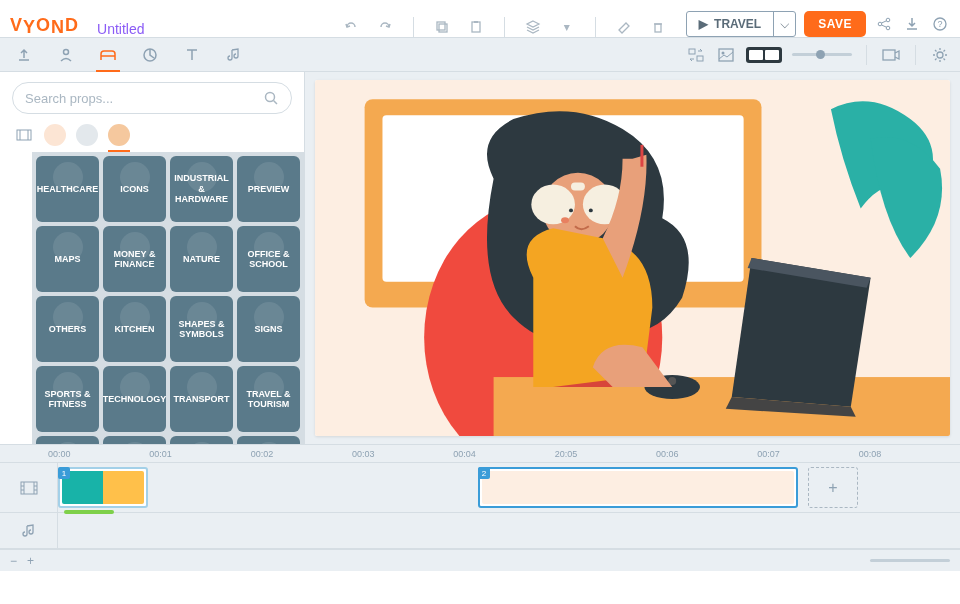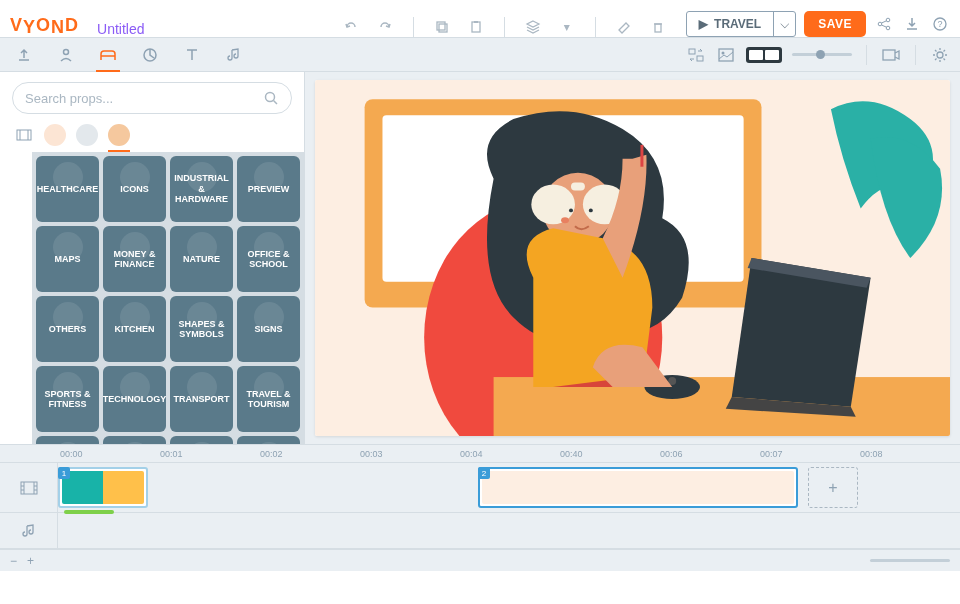--- a/index.html
+++ b/index.html
@@ -36,21 +36,21 @@
 .chartabs { display: flex; gap: 10px; padding: 4px 14px 6px; align-items: center; }
 .chartab { width: 22px; height: 22px; border-radius: 50%; background: #d5dde3; position: relative; cursor: pointer; }
 .chartab.sel::after { content: ''; position: absolute; left: 0; right: 0; bottom: -6px; height: 2px; background: #ff6b1a; }
 .propgrid { flex: 1; overflow-y: auto; background: #d5dde3; display: grid; grid-template-columns: repeat(4, 1fr); gap: 4px; padding: 4px; margin-left: 32px; }
 .propcat { background: #5a7a8a; border-radius: 6px; height: 66px; display: flex; align-items: center; justify-content: center; color: #fff; font-weight: 800; font-size: 9px; text-align: center; padding: 4px; line-height: 1.15; position: relative; overflow: hidden; cursor: pointer; }
 .propcat::before { content: ''; position: absolute; top: 6px; width: 30px; height: 30px; background: rgba(255,255,255,0.1); border-radius: 50%; }
 .canvas { flex: 1; background: #eaeff3; padding: 8px 10px; position: relative; }
 .stage { width: 100%; height: 100%; background: #fff; border-radius: 2px; box-shadow: 0 1px 3px rgba(0,0,0,0.1); position: relative; overflow: hidden; }
 
 .timeline { background: #eaeff3; border-top: 1px solid #d5dde3; }
-.ruler { height: 18px; display: flex; font-size: 9px; color: #8ea2b3; padding-left: 60px; border-bottom: 1px solid #d5dde3; }
+.ruler { height: 18px; display: flex; font-size: 9px; color: #8ea2b3; padding-left: 48px; border-bottom: 1px solid #d5dde3; }
 .ruler span { flex: 1; display: flex; align-items: center; }
 .tracks { display: flex; flex-direction: column; }
 .track { display: flex; height: 50px; border-bottom: 1px solid #d5dde3; align-items: center; }
 .track-label { width: 58px; display: flex; align-items: center; justify-content: center; color: #8ea2b3; border-right: 1px solid #d5dde3; height: 100%; }
 .track-body { flex: 1; position: relative; height: 100%; padding: 4px; }
 .clip { position: absolute; top: 4px; bottom: 4px; border: 2px solid #a3d0e8; background: #fff; border-radius: 3px; display: flex; align-items: center; padding: 2px; }
 .clip.sel { border-color: #3a9cd8; }
 .clip-num { position: absolute; top: -2px; left: -2px; width: 12px; height: 12px; background: #3a9cd8; color: #fff; font-size: 8px; display: flex; align-items: center; justify-content: center; border-radius: 2px; }
 .clip-thumb { background: #18b3a8; width: 100%; height: 100%; border-radius: 2px; }
 .clip-audio { position: absolute; bottom: -8px; left: 4px; width: 50px; height: 4px; background: #7ed04a; border-radius: 2px; }
@@ -302,21 +302,21 @@
   </div>
 </div>
 
 <div class="timeline">
   <div class="ruler" id="ruler">
       <span>00:00</span>
       <span>00:01</span>
       <span>00:02</span>
       <span>00:03</span>
       <span>00:04</span>
-      <span>00:40</span>
+      <span>20:05</span>
       <span>00:06</span>
       <span>00:07</span>
       <span>00:08</span>
     </div>
   <div class="tracks">
     <div class="track">
       <div class="track-label">
           <svg width="20" height="16" viewBox="0 0 20 16">
             <rect x="2" y="2" width="16" height="12" fill="none" stroke="currentColor"></rect>
             <line x1="5" y1="2" x2="5" y2="14" stroke="currentColor"></line>

